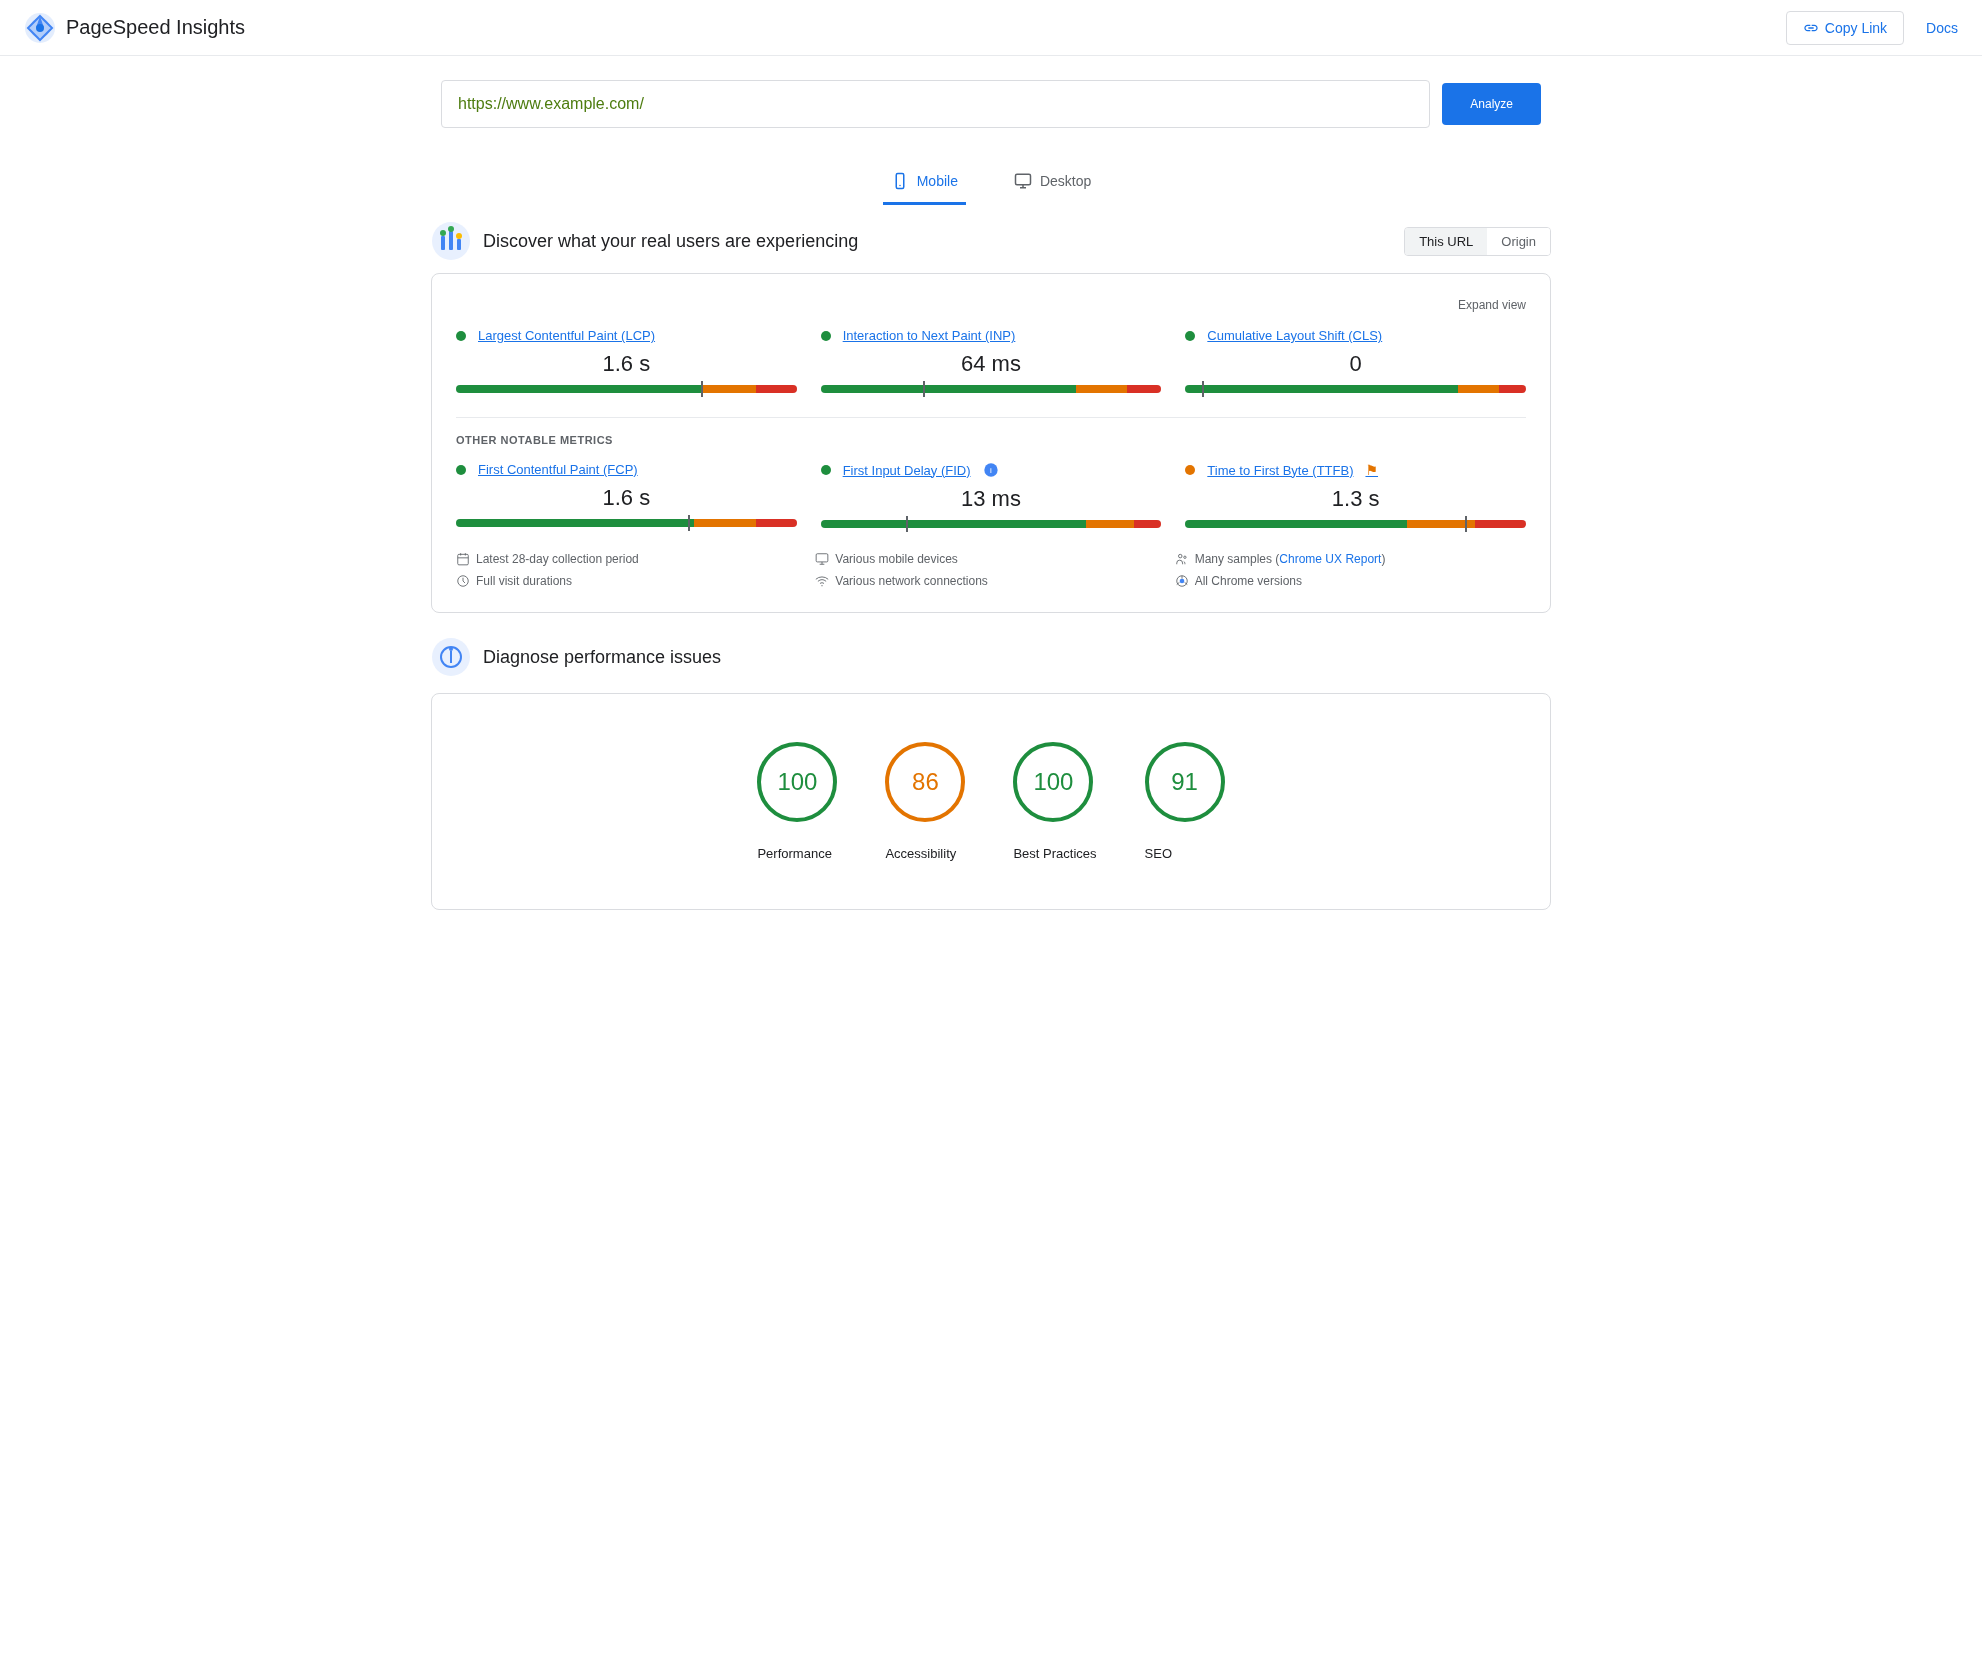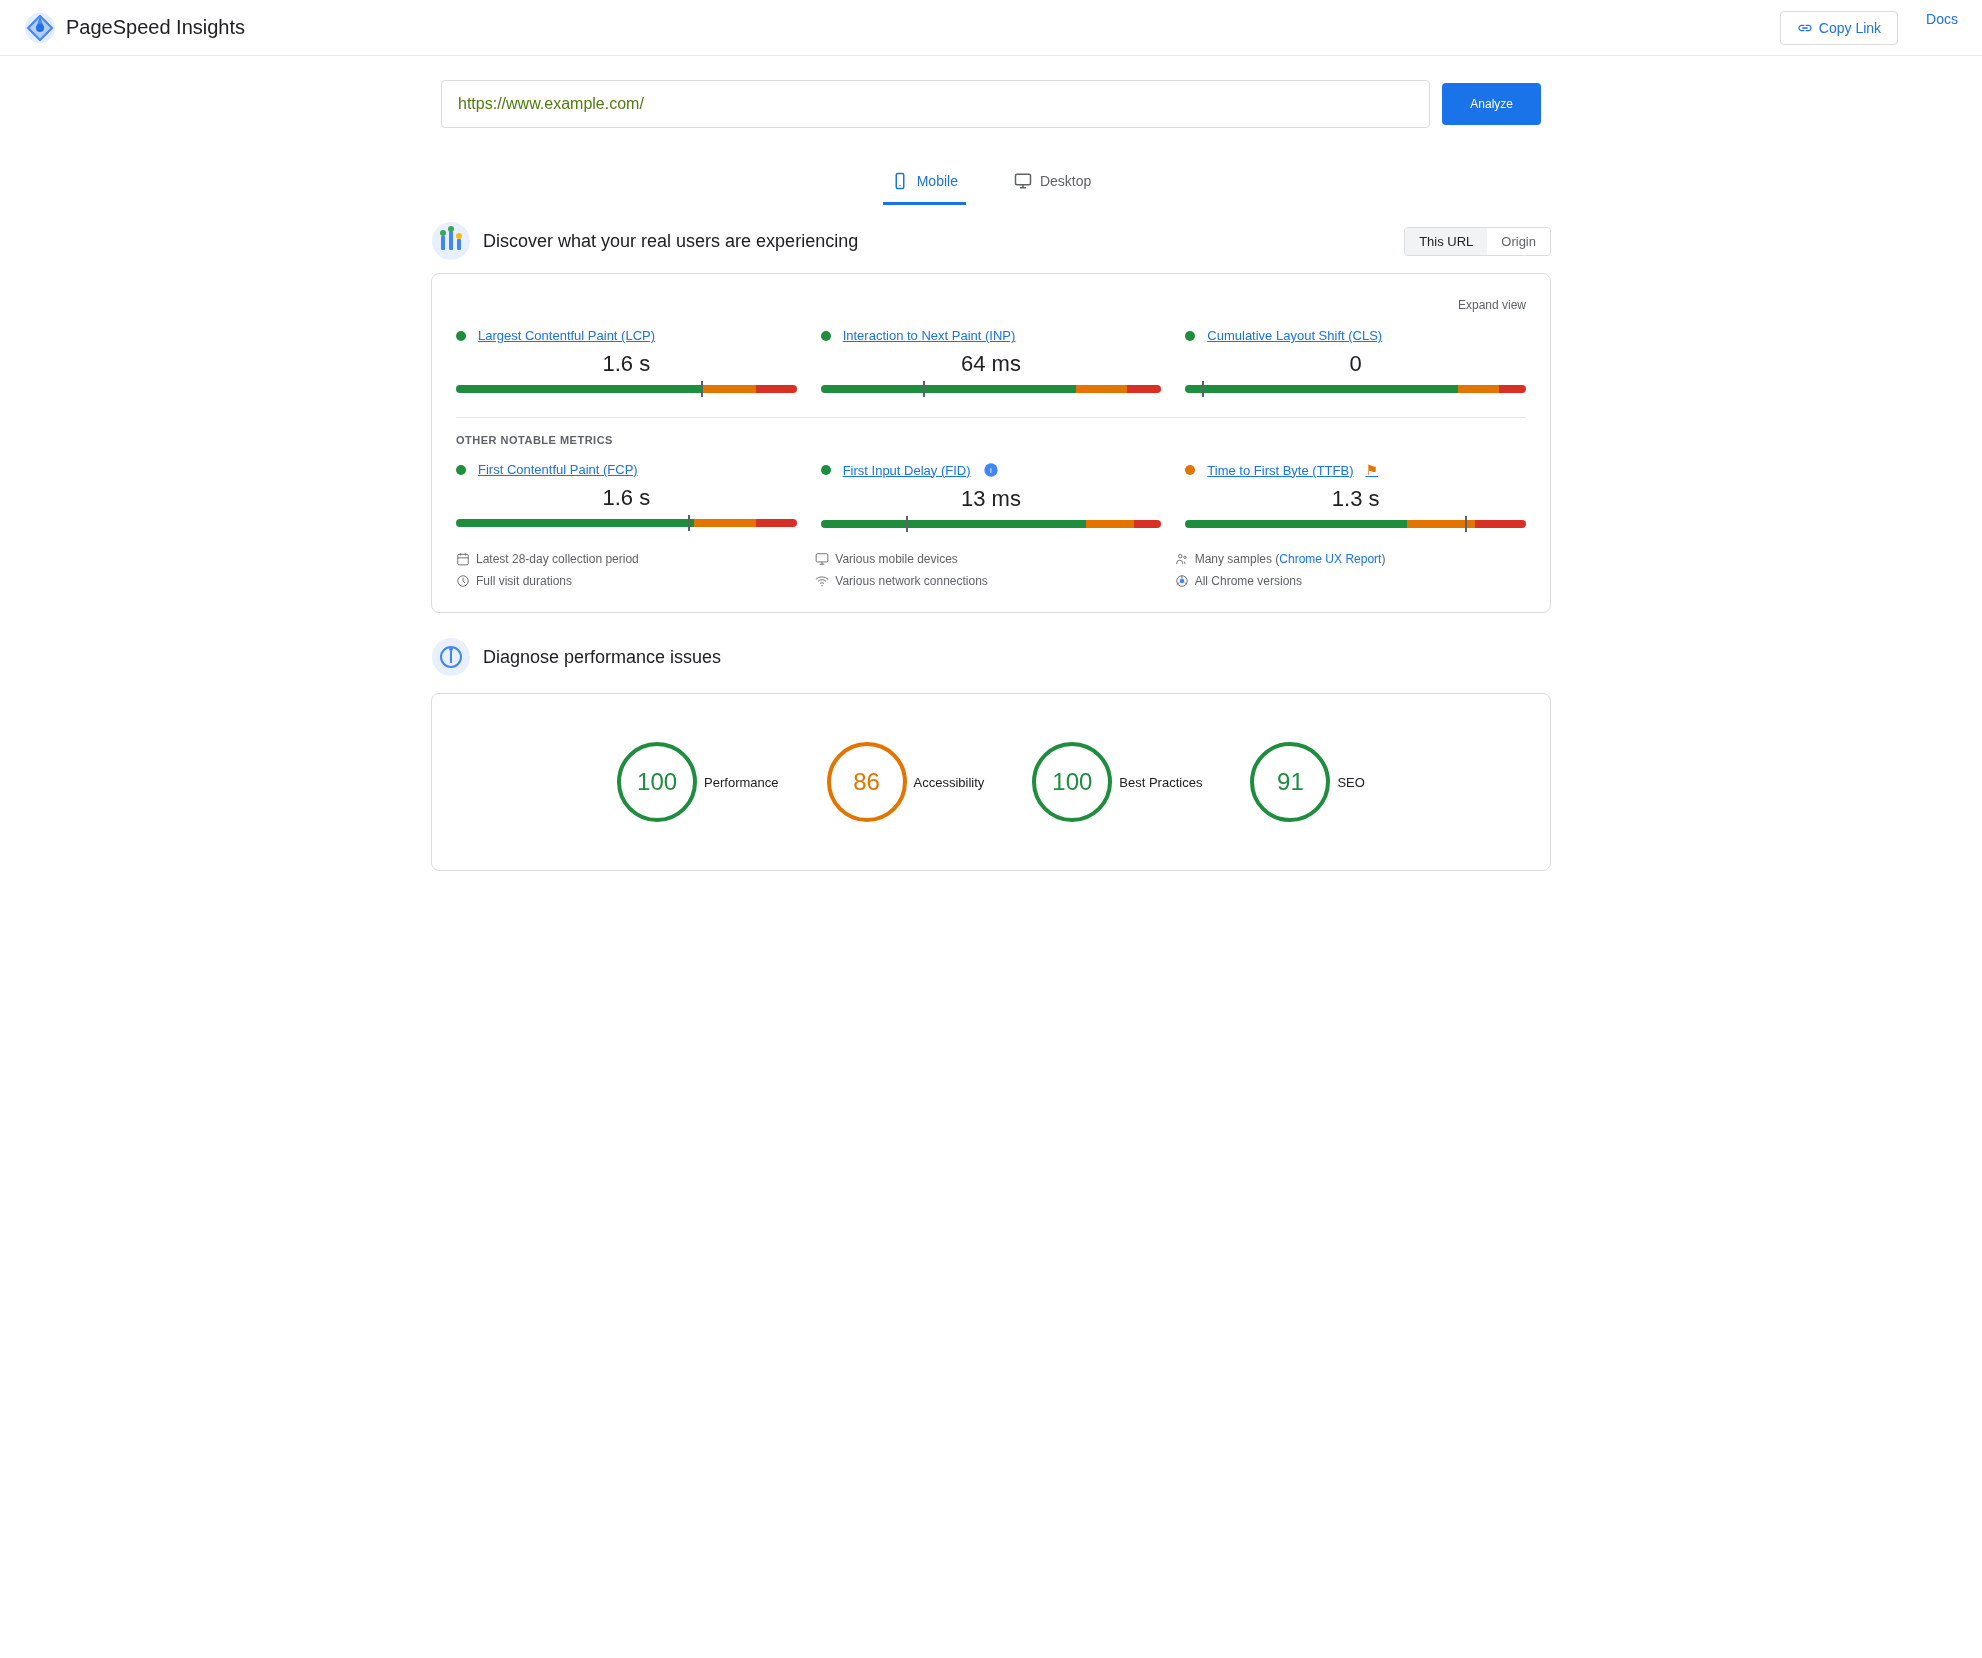--- a/index.html
+++ b/index.html
@@ -6,21 +6,21 @@
     body { font-family: 'Google Sans', Arial, sans-serif; background: #fff; color: #202124; font-size: 14px; }
 
     
     .header {
       display: flex; align-items: center; justify-content: space-between;
       padding: 12px 24px; border-bottom: 1px solid #e8eaed; height: 56px;
     }
     .logo-area { display: flex; align-items: center; gap: 10px; }
     .logo-icon { width: 32px; height: 32px; }
     .logo-text { font-size: 20px; font-weight: 400; color: #202124; }
-    .header-actions { display: flex; gap: 28px; }
+    .header-actions { display: flex; align-items: center; gap: 22px; }
     .copy-link-btn {
       display: flex; align-items: center; gap: 6px;
       border: 1px solid #dadce0; border-radius: 4px;
       padding: 8px 16px; cursor: pointer; background: #fff;
       font-size: 14px; color: #1a73e8; font-weight: 500;
     }
     .docs-link { color: #1a73e8; font-size: 14px; font-weight: 500; text-decoration: none; cursor: pointer; }
 
     
     .url-section { padding: 24px 40px; }
@@ -106,21 +106,21 @@
     .footer-item { display: flex; align-items: flex-start; gap: 6px; font-size: 12px; color: #5f6368; }
     .footer-item a { color: #1a73e8; }
 
     
     .diagnose-header { display: flex; align-items: center; gap: 12px; margin-bottom: 16px; }
     .diagnose-icon { width: 40px; height: 40px; }
     .diagnose-title { font-size: 18px; font-weight: 500; }
 
     
     .scores-grid { display: flex; justify-content: center; gap: 48px; padding: 24px; }
-    .score-item { display: flex; flex-direction: row; align-items: center; gap: 7px; }
+    .score-item { display: flex; flex-direction: column; gap: 24px; }
     .score-circle {
       width: 80px; height: 80px; border-radius: 50%;
       display: flex; align-items: center; justify-content: center;
       font-size: 24px; font-weight: 500; border: 4px solid;
     }
     .score-green { border-color: #1e8e3e; color: #1e8e3e; }
     .score-orange { border-color: #e37400; color: #e37400; }
     .score-label { font-size: 13px; color: #202124; font-weight: 400; }
 
     

